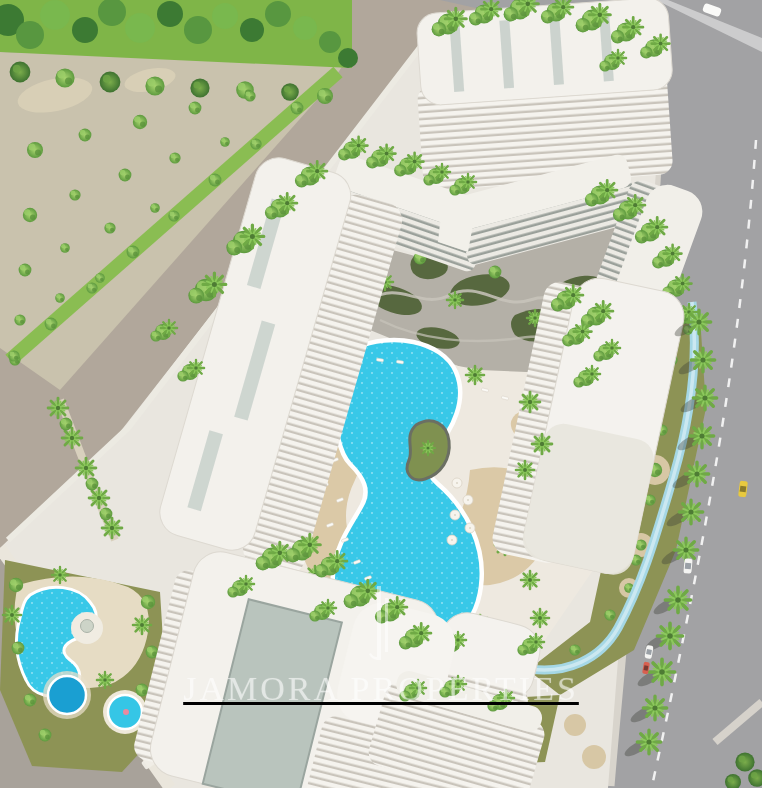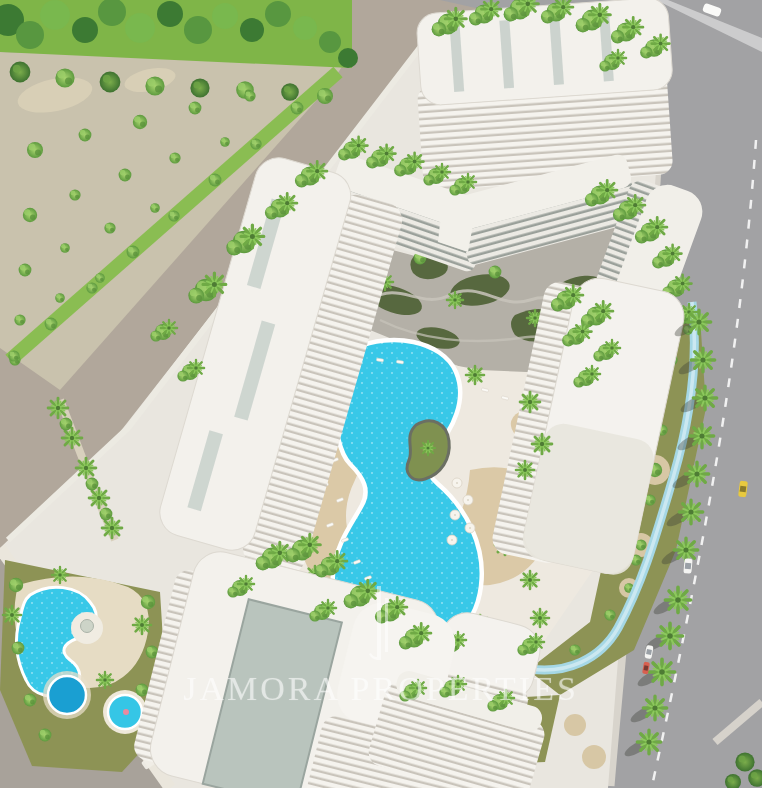--- a/index.html
+++ b/index.html
@@ -1,18 +1,18 @@
 <!DOCTYPE html>
 <html><head>
 <meta charset="utf-8">
 <style>
   html,body{margin:0;padding:0;background:#8e8e90;}
   .stage{position:relative;width:762px;height:788px;overflow:hidden;background:#b1a79b;font-family:"Liberation Sans",sans-serif;}
   .stage svg{display:block;}
-  .watermark{position:absolute;left:0;top:584px;width:100%;text-align:center;pointer-events:none;}
+  .watermark{position:absolute;left:0;top:584px;width:100%;text-align:center;pointer-events:none;text-decoration:underline;}
   .wm-logo{display:block;margin:0 auto 4px auto;width:40px;height:82px;}
   .wm-text{display:block;font-family:"Liberation Serif","DejaVu Serif",serif;font-size:34px;letter-spacing:3px;color:rgba(255,255,255,0.55);text-shadow:0 0 2px rgba(255,255,255,0.15);white-space:nowrap;}
 </style>
 </head>
 <body>
 
 <div class="stage">
 <svg viewBox="0 0 762 788" width="762" height="788">
   <defs>
     <pattern id="fl" width="10" height="7" patternUnits="userSpaceOnUse">

